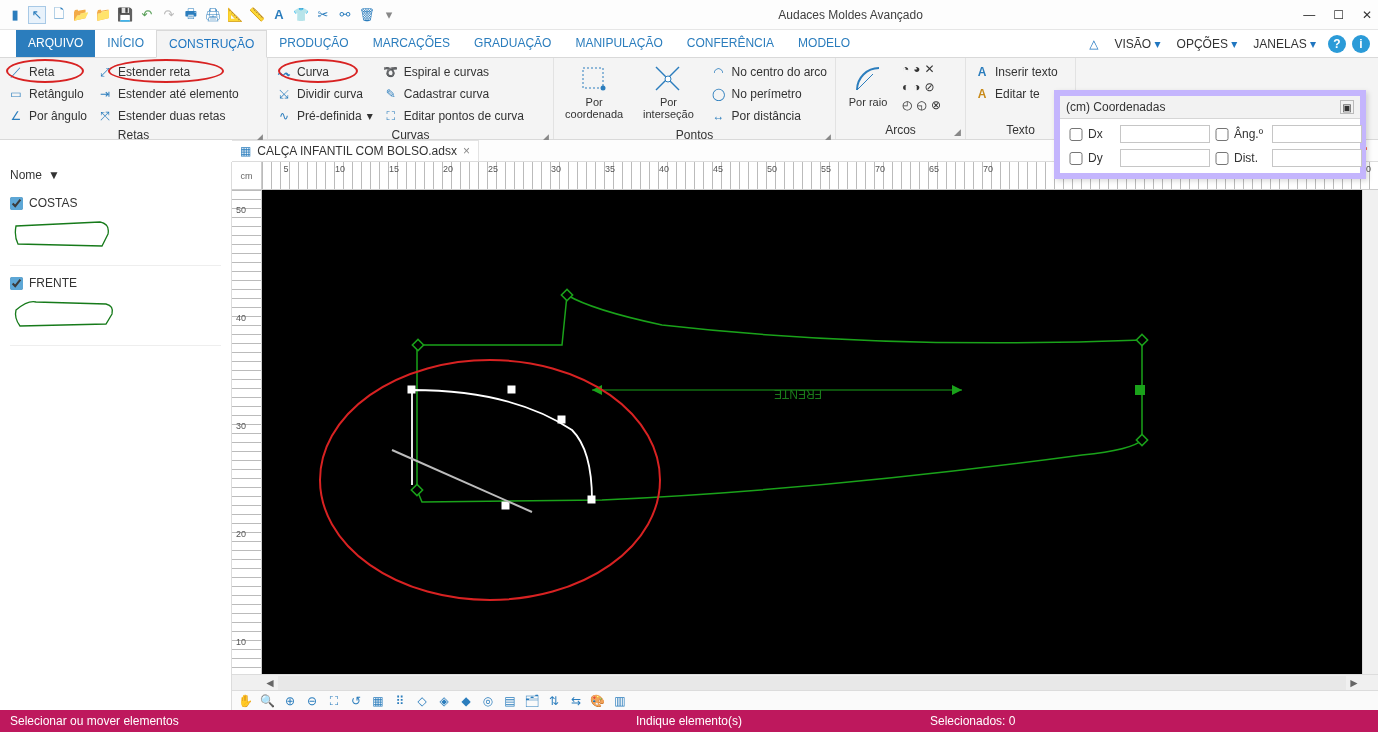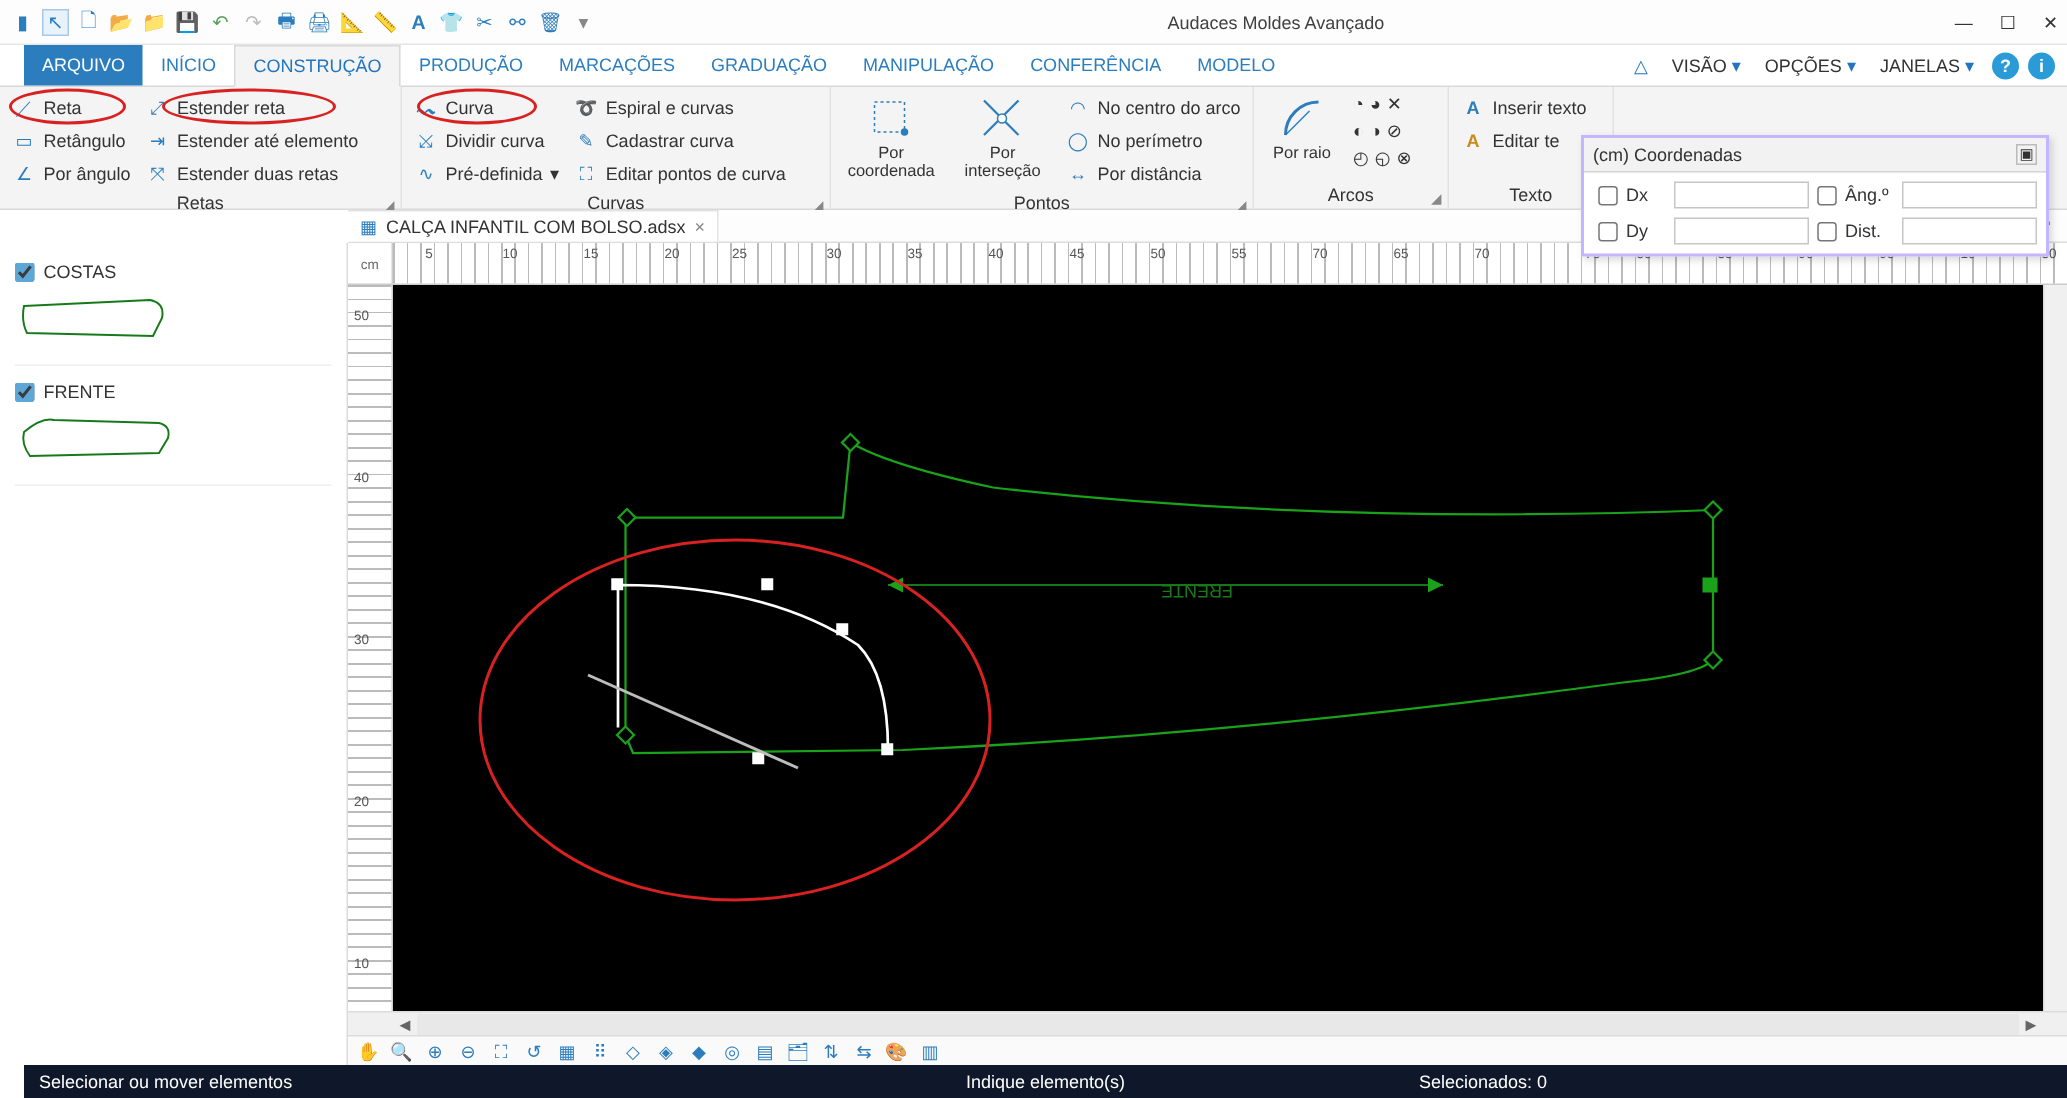--- a/index.html
+++ b/index.html
@@ -41,25 +41,25 @@
   .hruler .unit{width:30px;border-right:1px solid #ccc;display:flex;align-items:center;justify-content:center;font-size:9px;color:#666;}
   .hruler .ticks{flex:1;position:relative;background:repeating-linear-gradient(to right,#bbb 0 1px,transparent 1px 9px);display:flex;align-items:flex-end;}
   .hruler .ticks span{position:absolute;top:2px;font-size:9px;color:#555;transform:translateX(-50%);} 
   .body2{flex:1;display:flex;}
   .vruler{width:30px;background:#fff;border-right:1px solid #ccc;position:relative;background-image:repeating-linear-gradient(to bottom,#bbb 0 1px,transparent 1px 9px);}
   .vruler span{position:absolute;left:4px;font-size:9px;color:#555;transform:translateY(-50%);} 
   .canvas{flex:1;background:#000;position:relative;overflow:hidden;}
   .canvas svg{position:absolute;inset:0;}
   .bottom-toolbar{position:absolute;left:232px;right:0;bottom:22px;height:20px;background:#fafafa;border-top:1px solid #dcdcdc;display:flex;align-items:center;gap:6px;padding:0 6px;}
   .bottom-toolbar span{color:#2b7dbd;font-size:12px;display:inline-flex;width:16px;height:16px;align-items:center;justify-content:center;}
-  .statusbar{position:absolute;left:16px;right:0;bottom:0;height:22px;background:#0f172a;color:#fff;display:flex;align-items:center;font-size:12px;}
+  .statusbar{position:absolute;left:0;right:0;bottom:0;height:22px;background:#be185d;color:#fff;display:flex;align-items:center;font-size:12px;}
   .statusbar div{padding:0 10px;}
   .statusbar .mid{position:absolute;left:50%;transform:translateX(-50%);}
   .statusbar .sel{position:absolute;left:920px;}
-  .coord-panel{position:absolute;right:12px;top:90px;width:312px;background:#fff;border:2px solid #c4b5fd;box-shadow:2px 2px 5px rgba(0,0,0,.15);}
+  .coord-panel{position:absolute;right:12px;top:90px;width:312px;background:#fff;border:6px solid #c4b5fd;box-shadow:2px 2px 5px rgba(0,0,0,.15);}
   .coord-panel .cp-title{background:#f2f2f2;border-bottom:1px solid #d6d6d6;padding:4px 6px;display:flex;align-items:center;justify-content:space-between;}
   .coord-panel .cp-title .cls{border:1px solid #bbb;width:14px;height:14px;display:flex;align-items:center;justify-content:center;font-size:10px;cursor:pointer;}
   .cp-body{padding:6px 8px;display:grid;grid-template-columns:16px 28px 90px 16px 34px 90px;row-gap:6px;column-gap:4px;align-items:center;}
   .cp-body input[type=checkbox]{accent-color:#5da7d6;}
   .cp-body input[type=text]{border:1px solid #c6c6c6;height:18px;padding:0 3px;width:100%;}
   .pin{position:absolute;right:10px;top:142px;font-size:12px;color:#666;cursor:pointer;}
   .scroll-h{height:16px;background:#f0f0f0;border-top:1px solid #dcdcdc;display:flex;align-items:center;}
   .scroll-h .arrow{width:16px;text-align:center;color:#666;cursor:pointer;}
   .scroll-h .track{flex:1;height:14px;background:#e8e8e8;}
   .sv{width:16px;background:#f0f0f0;border-left:1px solid #dcdcdc;}
@@ -278,20 +278,24 @@
 <div class="docstrip" style="position:absolute;left:232px;right:0;top:140px;">
   <div class="doctab">
     <span style="color:#2b7dbd">▦</span>
     <span>CALÇA INFANTIL COM BOLSO.adsx</span>
     <span class="x">×</span>
   </div>
 </div>
 <span class="pin" style="top:144px;">📌</span>
 
 <div class="left-panel">
+  <div class="hdr">
+      <span>Nome</span> 
+      <span>▼</span>
+    </div>
   <div class="pc">
       <input type="checkbox" checked="" style="">
       <span>COSTAS</span>
     </div>
   <svg width="100" height="36">
       <path d="M6 10 L90 6 Q100 8 98 18 L92 30 L8 28 Q4 20 6 10 Z" fill="none" stroke="#167a1a" stroke-width="1.3"></path>
     </svg>
   <hr style="border:none;border-top:1px solid #eee;margin:10px 0;">
   <div class="pc">
       <input type="checkbox" checked="" style="">

